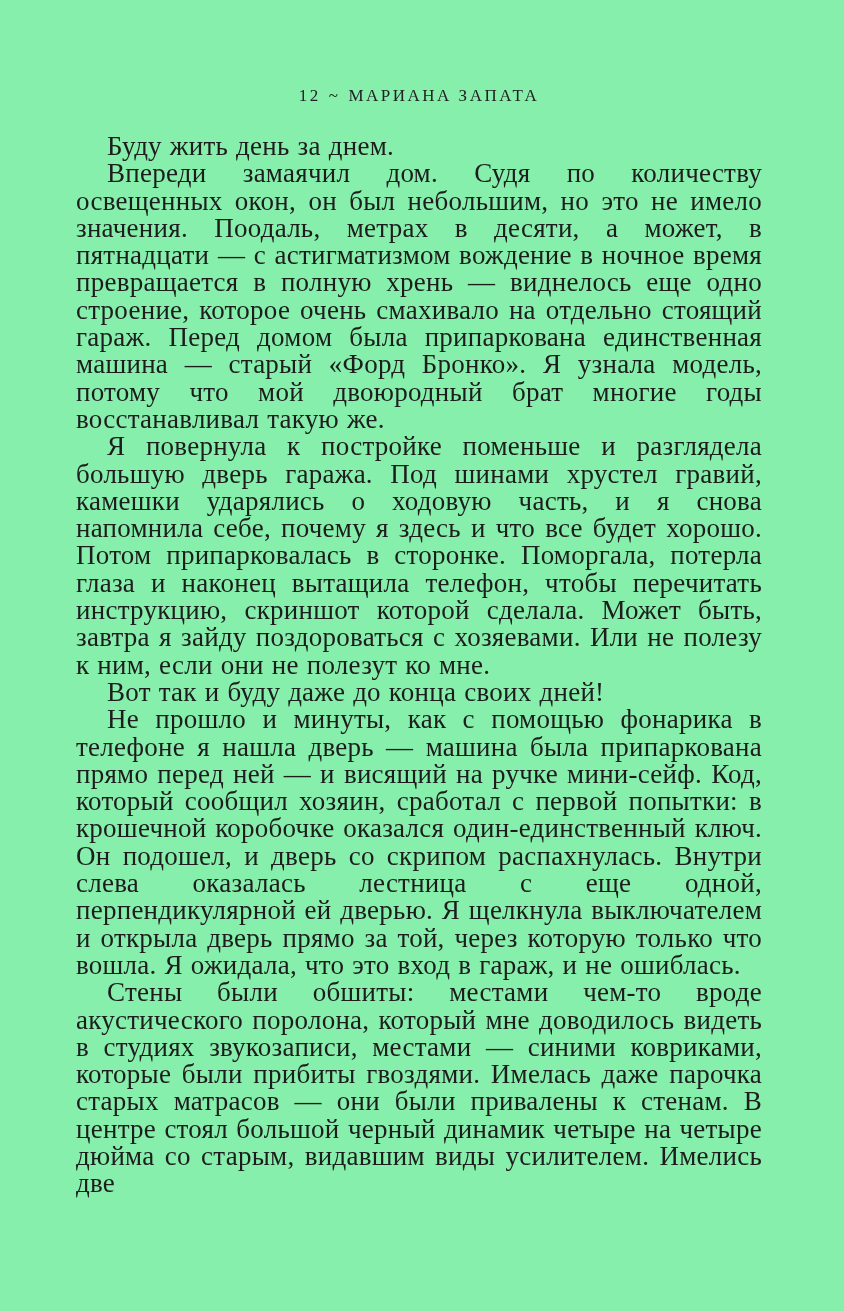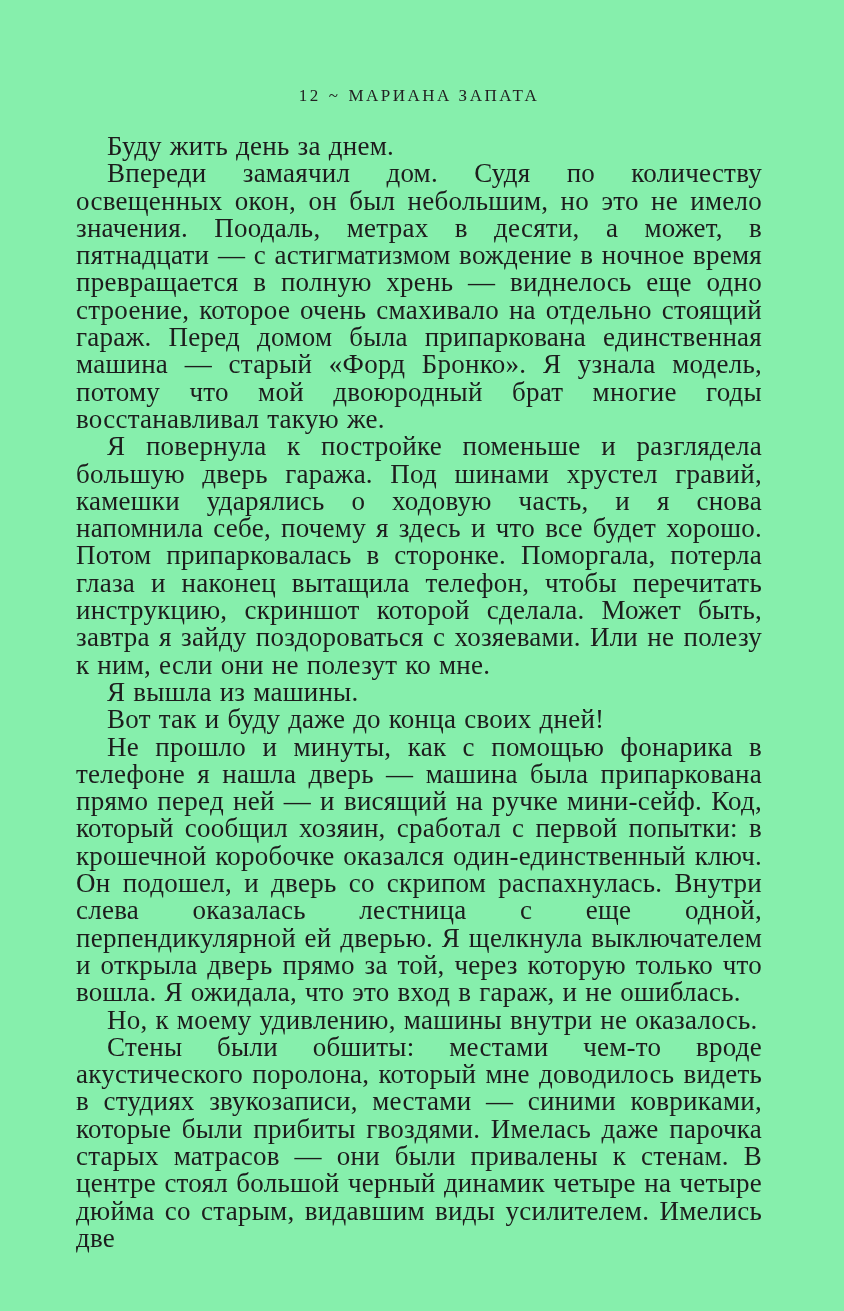--- a/index.html
+++ b/index.html
@@ -49,20 +49,18 @@
 <div class="page">
 
   <div class="running-head">
     <span>12</span><span class="sep">~</span><span>МАРИАНА ЗАПАТА</span>
   </div>
 
   <div class="body-text">
     <p>Буду жить день за днем.</p>
     <p>Впереди замаячил дом. Судя по количеству освещенных окон, он был небольшим, но это не имело значения. Поодаль, метрах в десяти, а может, в пятнадцати — с астигматизмом вождение в ночное время превращается в полную хрень — виднелось еще одно строение, которое очень смахивало на отдельно стоящий гараж. Перед домом была припаркована единственная машина — старый «Форд Бронко». Я узнала модель, потому что мой двоюродный брат многие годы восстанавливал такую же.</p>
     <p>Я повернула к постройке поменьше и разглядела большую дверь гаража. Под шинами хрустел гравий, камешки ударялись о ходовую часть, и я снова напомнила себе, почему я здесь и что все будет хорошо. Потом припарковалась в сторонке. Поморгала, потерла глаза и наконец вытащила телефон, чтобы перечитать инструкцию, скриншот которой сделала. Может быть, завтра я зайду поздороваться с хозяевами. Или не полезу к ним, если они не полезут ко мне.</p>
-    <p>Я вышла из машины.</p>
     <p>Вот так и буду даже до конца своих дней!</p>
     <p>Не прошло и минуты, как с помощью фонарика в телефоне я нашла дверь — машина была припаркована прямо перед ней — и висящий на ручке мини-сейф. Код, который сообщил хозяин, сработал с первой попытки: в крошечной коробочке оказался один-единственный ключ. Он подошел, и дверь со скрипом распахнулась. Внутри слева оказалась лестница с еще одной, перпендикулярной ей дверью. Я щелкнула выключателем и открыла дверь прямо за той, через которую только что вошла. Я ожидала, что это вход в гараж, и не ошиблась.</p>
-    <p>Но, к моему удивлению, машины внутри не оказалось.</p>
     <p>Стены были обшиты: местами чем-то вроде акустического поролона, который мне доводилось видеть в студиях звукозаписи, местами — синими ковриками, которые были прибиты гвоздями. Имелась даже парочка старых матрасов — они были привалены к стенам. В центре стоял большой черный динамик четыре на четыре дюйма со старым, видавшим виды усилителем. Имелись две</p>
   </div>
 
 </div>
 
 </body></html>

